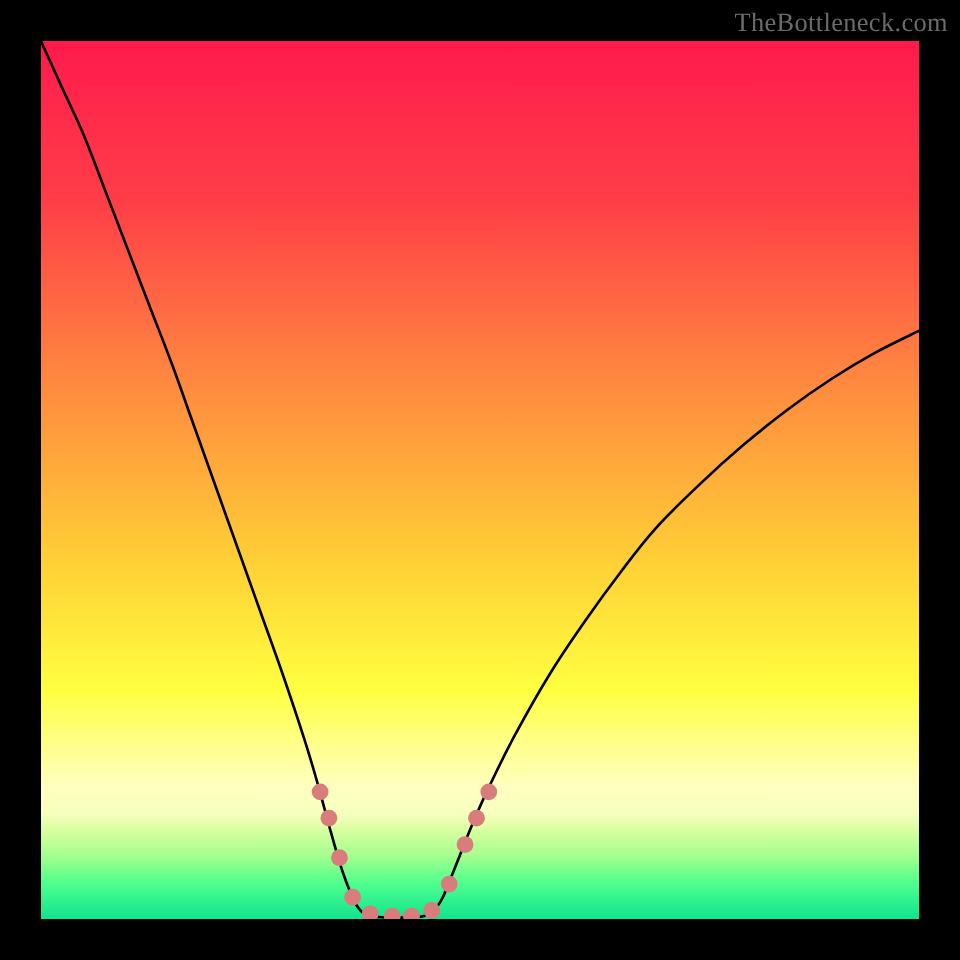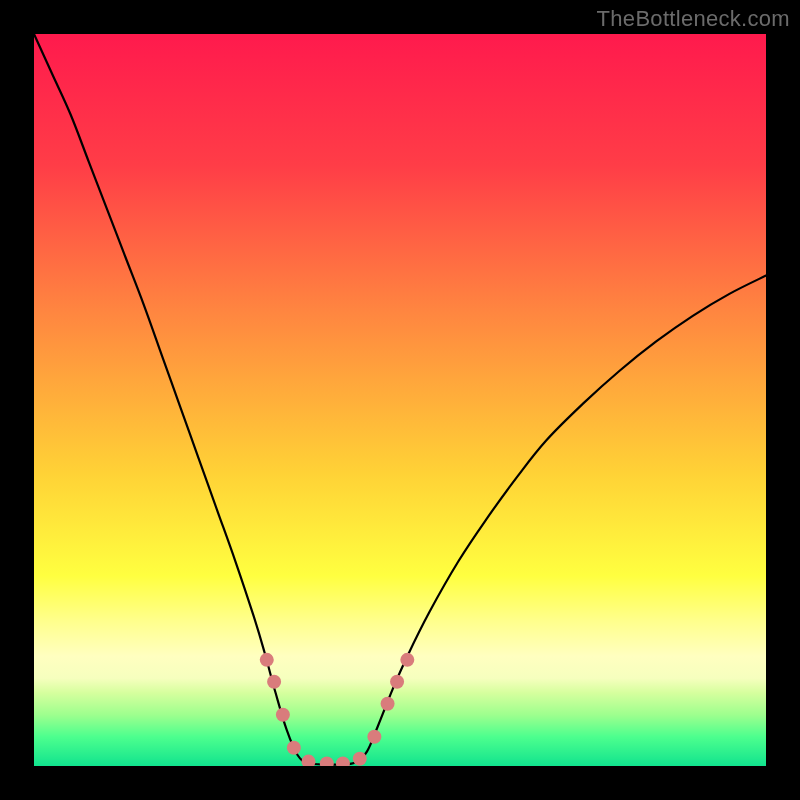--- a/index.html
+++ b/index.html
@@ -26,20 +26,21 @@
   }
   .watermark {
     position: absolute;
     top: 6px;
     right: 10px;
     color: #6b6b6b;
     font-size: 22px;
     font-weight: 500;
     letter-spacing: 0.3px;
     user-select: none;
+    font-family: Liberation Serif, serif;
   }
 </style>
 </head>
 <body>
 
 <div class="frame">
   <div class="watermark">TheBottleneck.com</div>
   <div class="plot-area">
     <svg id="chart-svg" width="732" height="732" viewBox="0 0 732 732" preserveAspectRatio="none">
       <defs>

